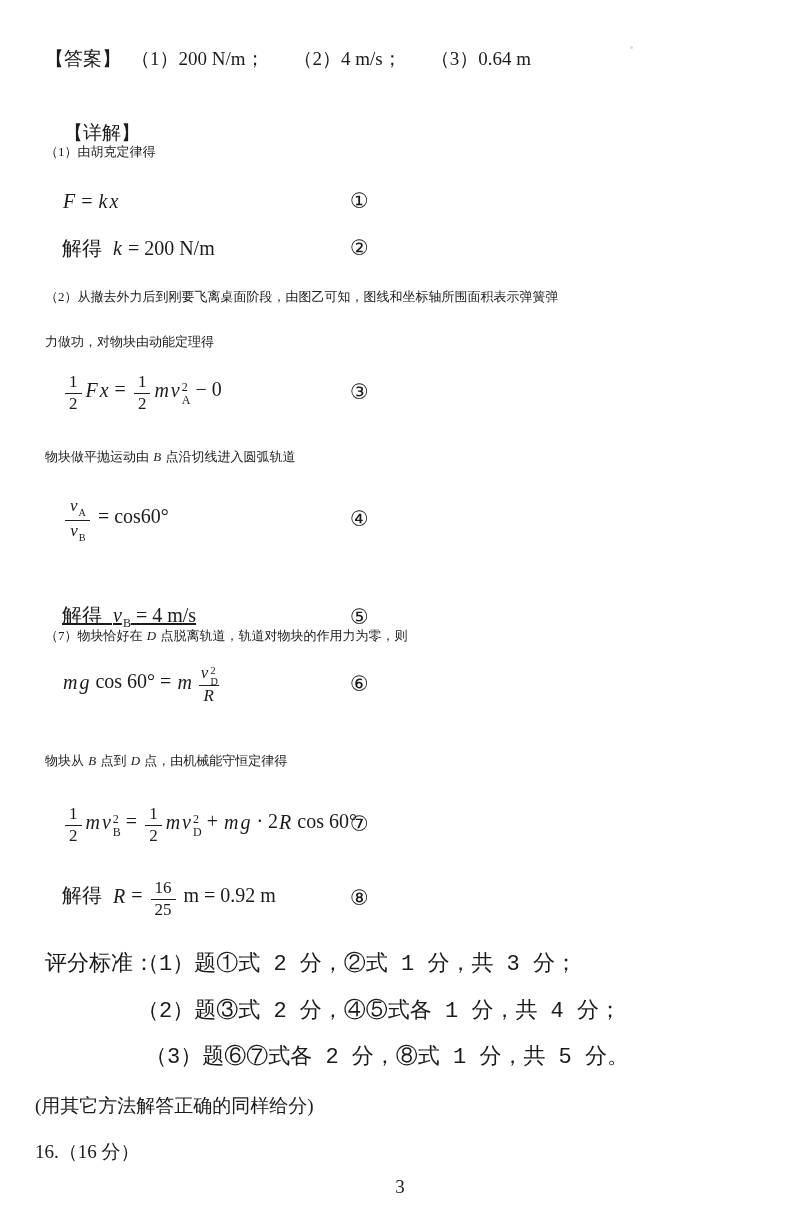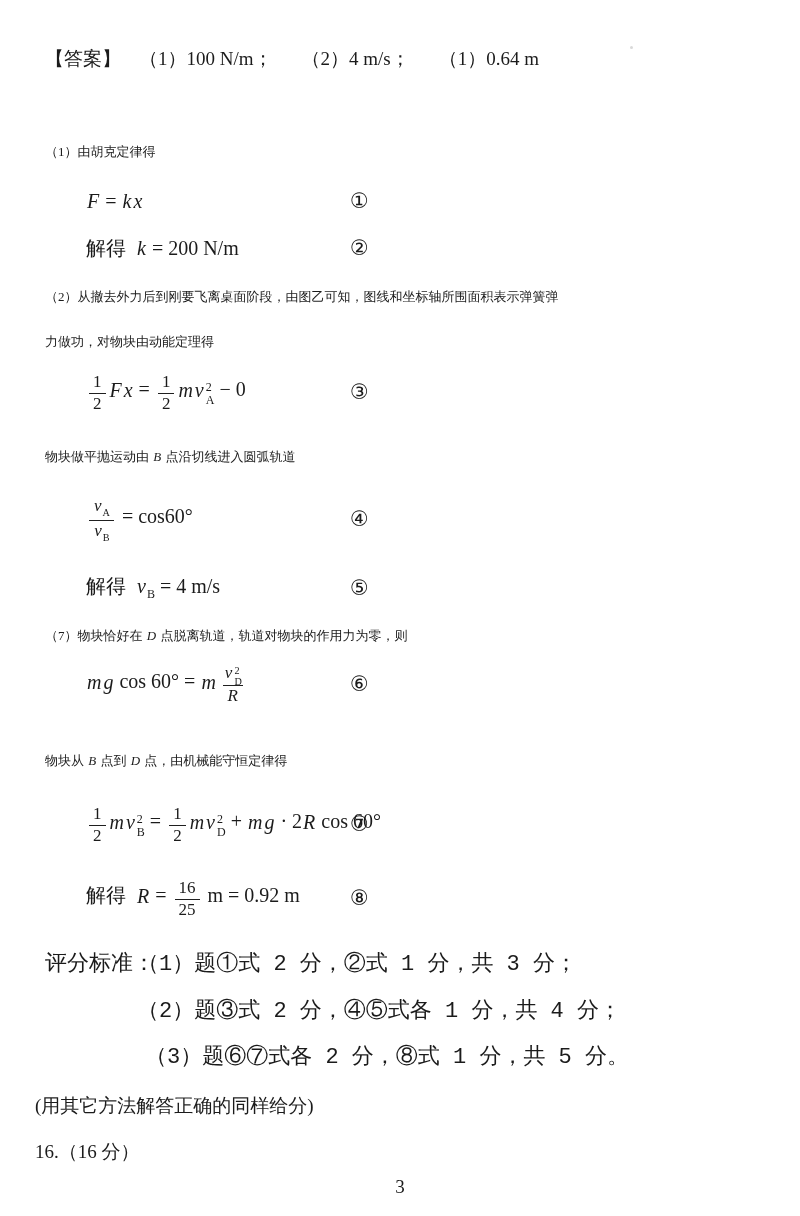--- a/index.html
+++ b/index.html
@@ -4,42 +4,42 @@
 <style>
   html,body{margin:0;padding:0;background:#ffffff;}
   body{font-family:"Liberation Serif","DejaVu Serif","DejaVu Sans",serif;color:#1b1b1b;}
   .page{position:relative;width:800px;height:1216px;background:#ffffff;overflow:hidden;}
 
   
   .line{position:absolute;left:45px;font-size:19px;line-height:26px;white-space:pre;}
 
   
   .answer{top:46px;display:flex;align-items:baseline;}
-  .answer .bracket-label{margin-right:18px;}
+  .answer .bracket-label{margin-right:10px;}
   .answer .ans-item{margin-right:29px;}
   .answer .ans-item:last-child{margin-right:0;}
   .detail{top:94px;}
 
   
   .block.para{position:absolute;left:45px;font-size:13px;line-height:26px;white-space:pre;}
   [data-name="step1-intro"]{top:139px;}
   [data-name="step2-intro-line1"]{top:284px;font-family:Liberation Serif, serif;}
   [data-name="step2-intro-line2"]{top:329px;left:88px;}
   [data-name="step2-note"]{top:444px;left:97px;}
   [data-name="step3-intro"]{top:623px;}
   [data-name="step3-note"]{top:748px;left:97px;}
 
   
-  .block.eq{position:absolute;left:0;width:800px;box-sizing:border-box;padding-left:86px;
+  .block.eq{position:absolute;left:0;width:800px;box-sizing:border-box;padding-left:62px;
             display:flex;align-items:center;font-size:20px;line-height:1.25;}
   [data-name="eq-1"]{top:186px;height:30px;}
   [data-name="eq-2"]{top:233px;height:30px;}
   [data-name="eq-3"]{top:364px;height:56px;}
   [data-name="eq-4"]{top:488px;height:62px;}
-  [data-name="eq-5"]{top:573px;height:30px;}
+  [data-name="eq-5"]{top:602px;height:30px;text-decoration:underline;}
   [data-name="eq-6"]{top:653px;height:62px;}
   [data-name="eq-7"]{top:797px;height:54px;}
   [data-name="eq-8"]{top:869px;height:58px;}
   .eq-formula{white-space:pre;}
   .eq-num{position:absolute;left:350px;font-size:21px;}
 
   .rm{white-space:pre;}
   .it{font-style:italic;padding:0 1px;}
 
   
@@ -68,25 +68,28 @@
 
   .speck{position:absolute;left:630px;top:46px;width:3px;height:3px;background:#d9d9d9;border-radius:50%;}
 </style>
 </head>
 <body>
 
 <div class="page" data-name="document-page">
 
   <div class="line answer" data-name="answer-line">
     <span class="bracket-label" data-name="answer-label">【答案】</span>
-    <span class="ans-item" data-name="answer-item-1">（1）100 N/m；</span>
+    <span class="ans-item" data-name="answer-item-1">（1）200 N/m；</span>
     <span class="ans-item" data-name="answer-item-2">（2）4 m/s；</span>
-    <span class="ans-item" data-name="answer-item-3">（1）0.64 m</span>
+    <span class="ans-item" data-name="answer-item-3">（3）0.64 m</span>
   </div>
 
+  <div class="line detail" data-name="detail-label">
+    <span class="bracket-label" data-name="detail-label-text">【详解】</span>
+  </div>
 
   <div id="blocks-root" data-name="solution-blocks">
       <div class="block para" data-name="step1-intro"><span class="rm">（1）由胡克定律得</span></div>
       <div class="block eq" data-name="eq-1">
         <span class="eq-formula" data-name="equation-formula"><span class="it">F</span><span class="rm"> = </span><span class="it">k</span><span class="it">x</span></span>
         <span class="eq-num" data-name="equation-number">①</span>
       </div>
       <div class="block eq" data-name="eq-2">
         <span class="eq-formula" data-name="equation-formula"><span class="rm">解得  </span><span class="it">k</span><span class="rm"> = 200 N/m</span></span>
         <span class="eq-num" data-name="equation-number">②</span>

